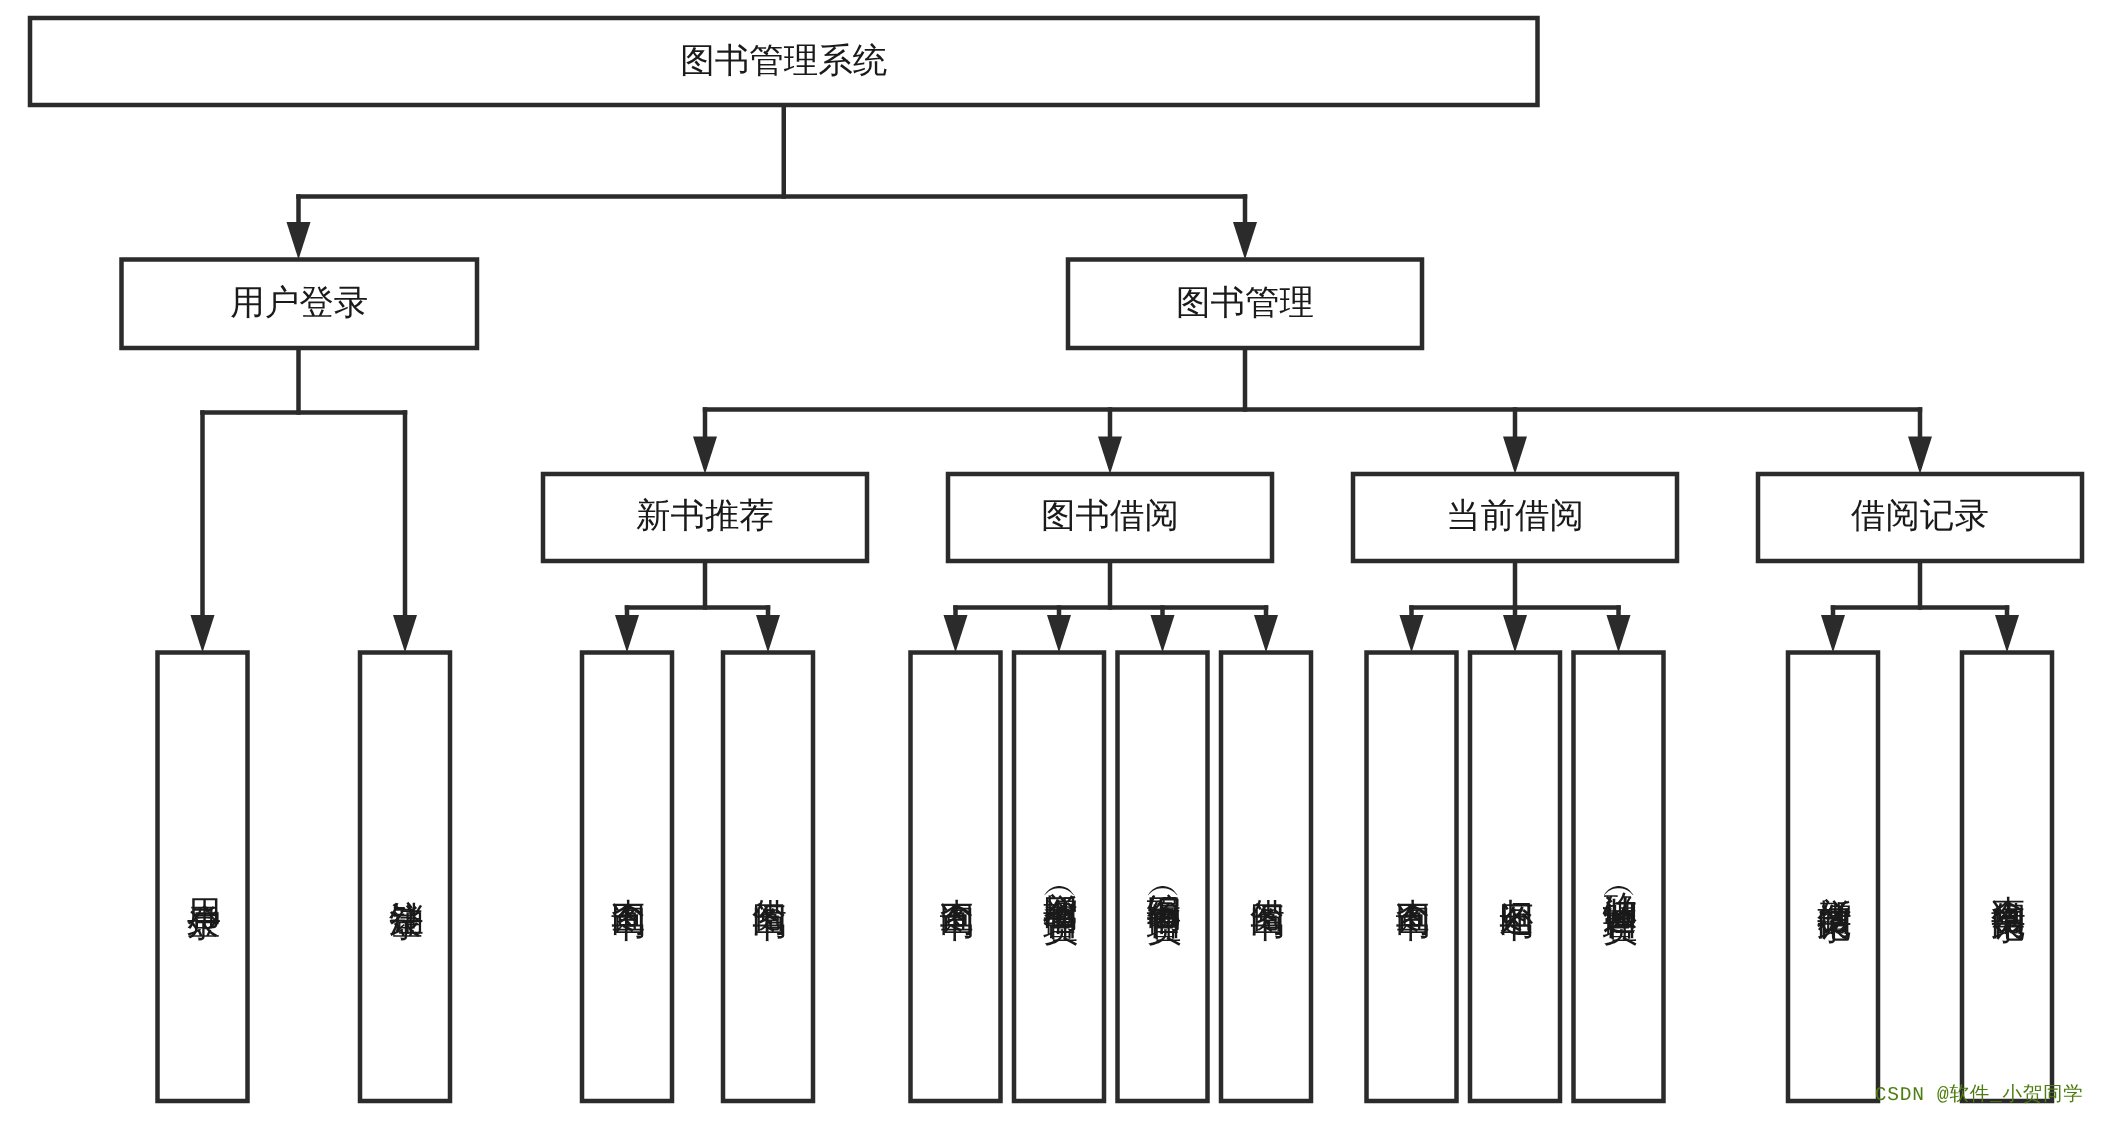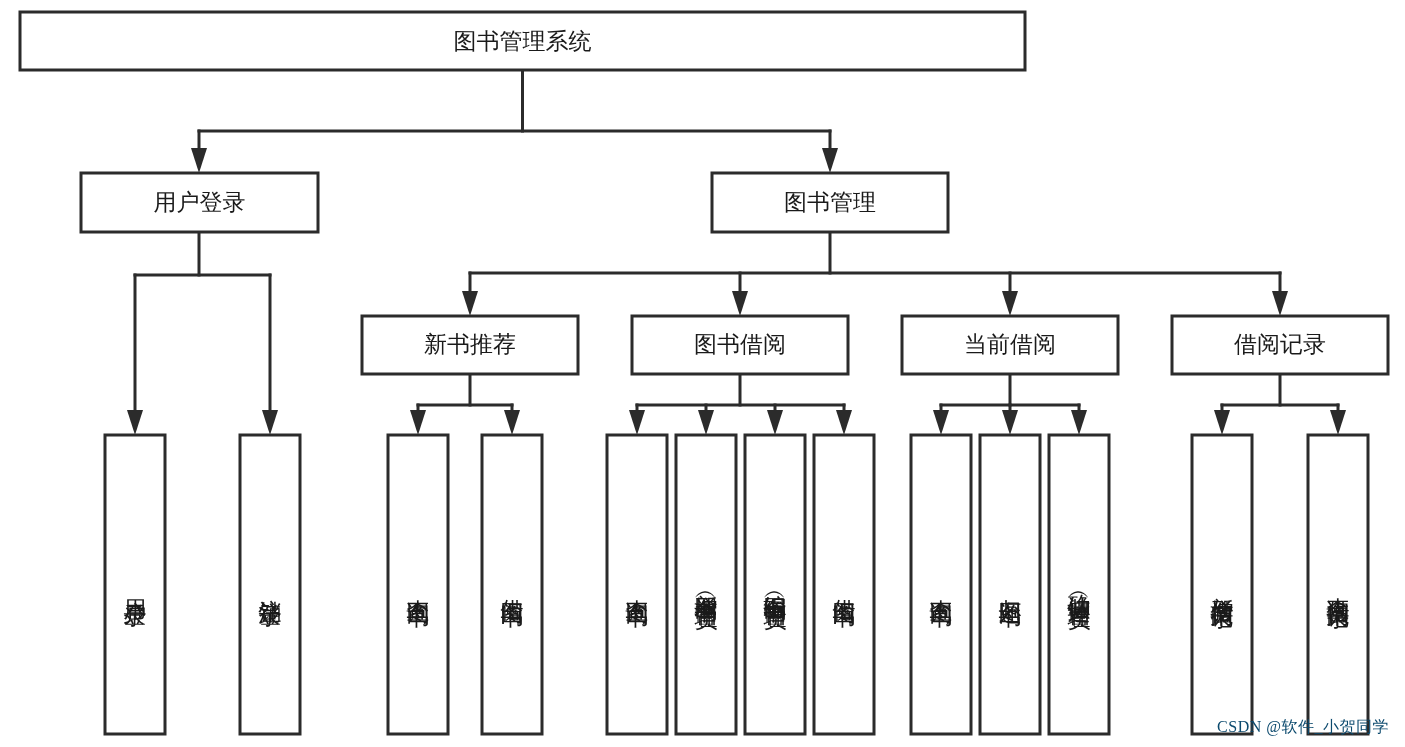--- a/index.html
+++ b/index.html
@@ -63,23 +63,23 @@
     font-size: 23px;
     line-height: 1;
     letter-spacing: 2px;
     color: #1a1a1a;
     white-space: nowrap;
   }
   .watermark {
     position: absolute;
     right: 16px;
     bottom: 9px;
-    font-family: Liberation Serif, serif;
-    font-size: 16px;
-    color: #0c4a6e;
+    font-family: Liberation Mono, monospace;
+    font-size: 13px;
+    color: #4d7c0f;
     letter-spacing: 0.5px;
     white-space: nowrap;
     pointer-events: none;
   }
 </style>
 </head>
 <body>
 
 <div id="diagram-root">
 

